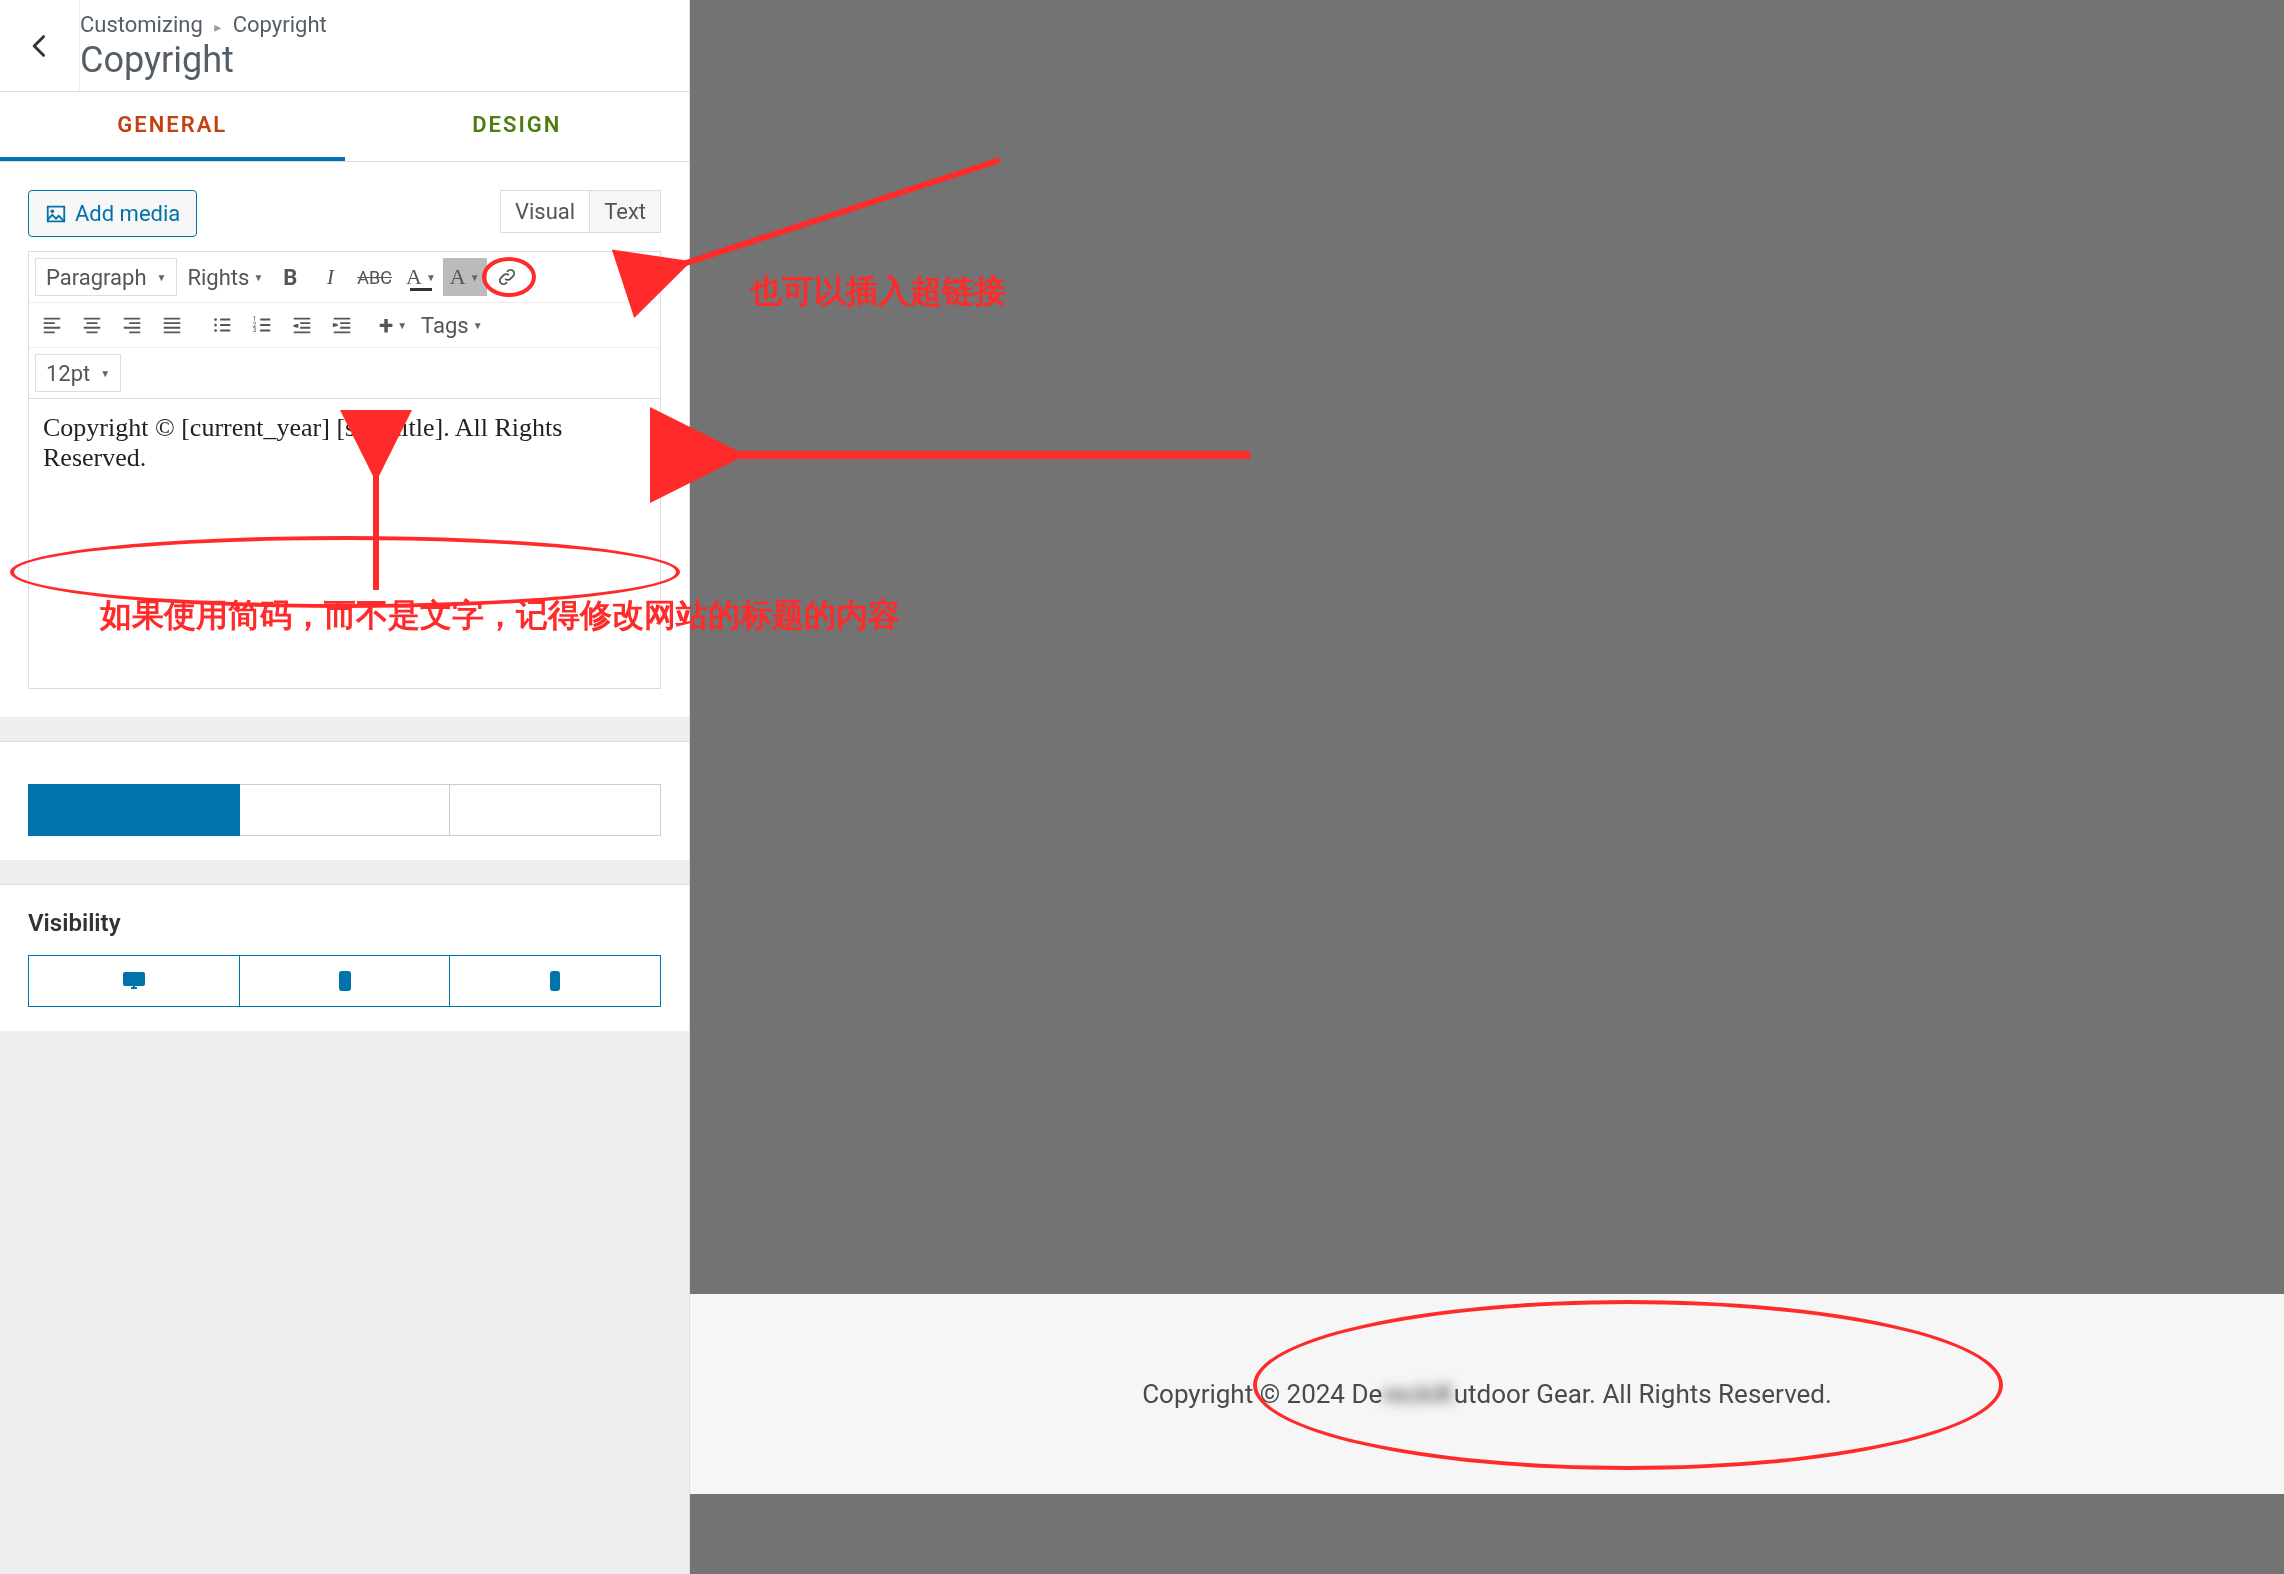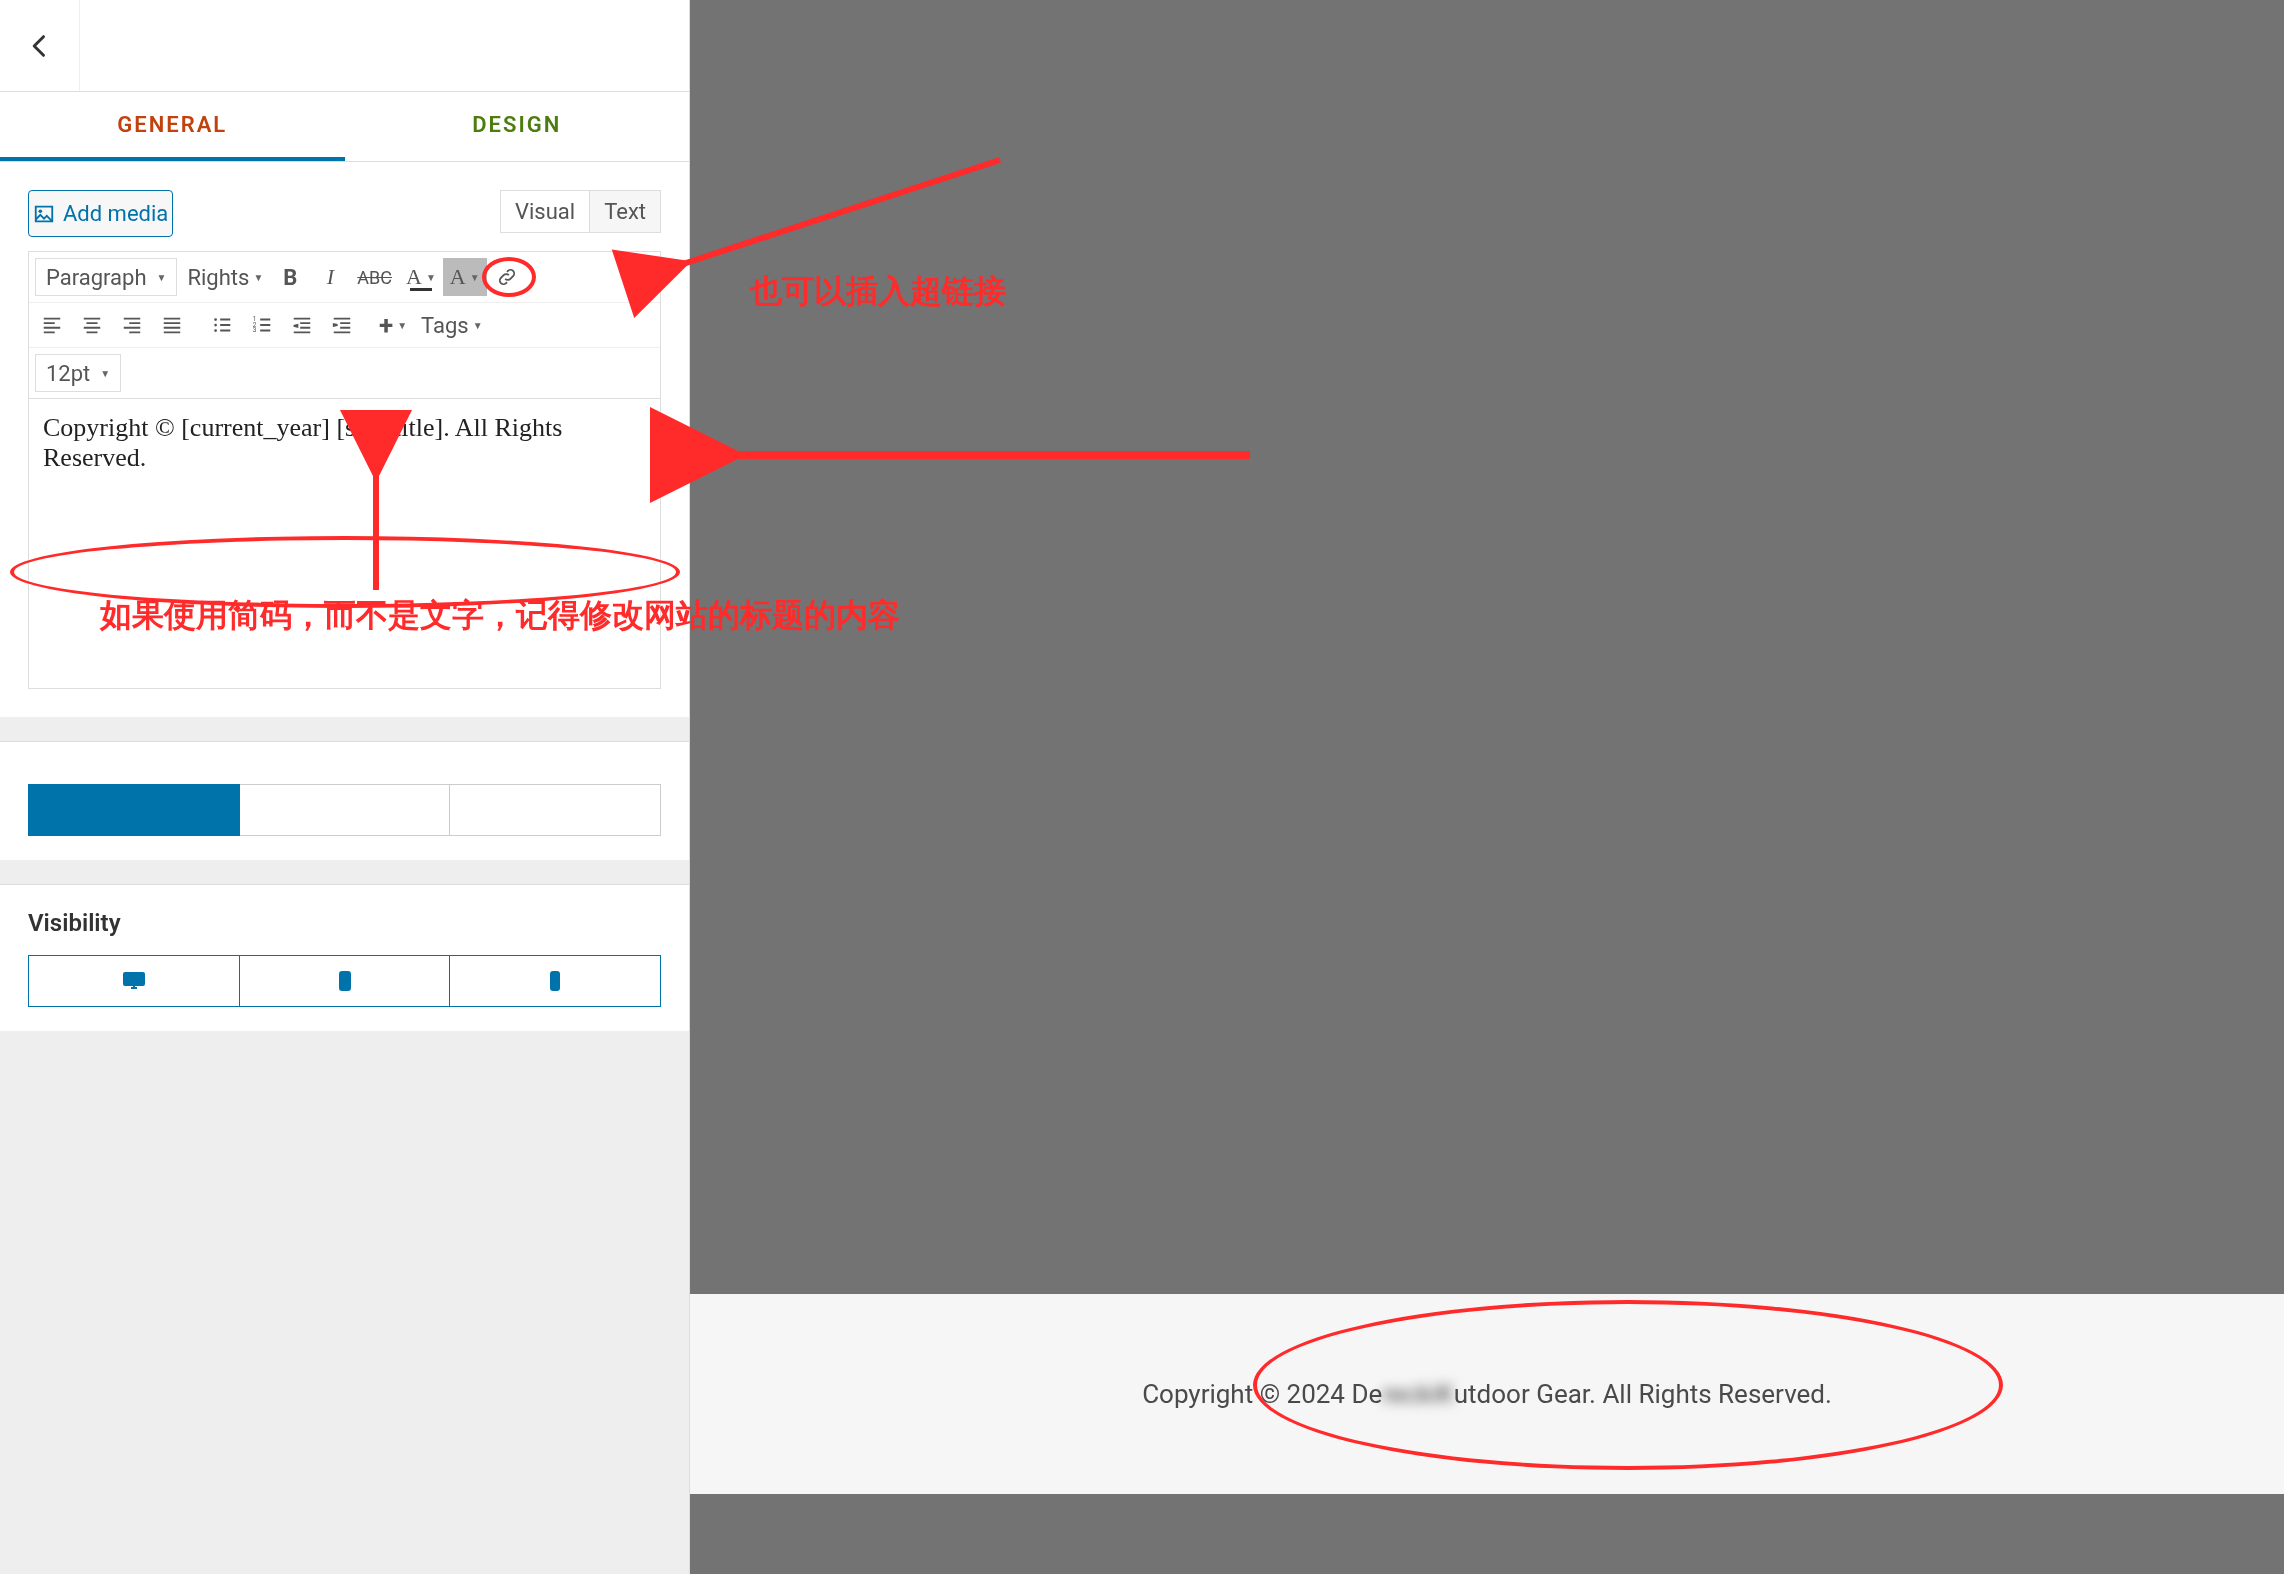--- a/index.html
+++ b/index.html
@@ -13,21 +13,21 @@
 .breadcrumb { font-size: 22px; color: #555d66; }
 .breadcrumb .sep { margin: 0 6px; font-size: 14px; color: #999; }
 .panel-title { font-size: 36px; color: #555d66; font-weight: 400; margin-top: 2px; }
 
 .tabs { display: flex; background: #fff; border-bottom: 1px solid #ddd; }
 .tab { flex: 1; text-align: center; padding: 20px 0; font-size: 22px; letter-spacing: 2px; color: #4d7c0f; cursor: pointer; text-transform: uppercase; font-weight: 600; }
 .tab.active { color: #c2410c; border-bottom: 4px solid #0073aa; }
 
 .section { padding: 28px; background: #fff; }
 
-.add-media { display: inline-flex; align-items: center; gap: 8px; border: 1px solid #0073aa; background: #f7f7f7; color: #0073aa; padding: 10px 4px; font-size: 22px; border-radius: 4px; cursor: pointer; }
+.add-media { display: inline-flex; align-items: center; gap: 8px; border: 1px solid #0073aa; background: #f7f7f7; color: #0073aa; padding: 10px 16px; font-size: 22px; border-radius: 4px; cursor: pointer; }
 .add-media svg { width: 22px; height: 22px; }
 
 .mode-tabs { float: right; display: flex; }
 .mode-tab { border: 1px solid #ddd; padding: 8px 14px; font-size: 22px; color: #555; cursor: pointer; background: #fff; }
 .mode-tab:first-child { border-right: none; margin-left: 12px; }
 .mode-tab.inactive { background: #f6f6f6; }
 
 .toolbar { margin-top: 14px; border: 1px solid #ddd; background: #fff; }
 .toolbar-row { display: flex; align-items: center; padding: 3px; gap: 0; border-bottom: 1px solid #eee; }
 .toolbar-row:last-child { border-bottom: none; }
@@ -74,20 +74,28 @@
 </head>
 <body>
 
 <div class="sidebar">
   <div class="header">
     <div class="back-btn">
       <svg viewBox="0 0 24 24" width="28" height="28">
           <path d="M15 4l-8 8 8 8" stroke="#333" stroke-width="2.5" fill="none" stroke-linecap="round" stroke-linejoin="round"></path>
         </svg>
     </div>
+    <div class="header-titles">
+      <div class="breadcrumb">
+        <span>Customizing</span>
+        <span class="sep">▸</span>
+        <span>Copyright</span>
+      </div>
+      <div class="panel-title">Copyright</div>
+    </div>
   </div>
 
   <div class="tabs">
     <div class="tab active">General</div>
     <div class="tab">Design</div>
   </div>
 
   <div class="section" style="position:relative;">
     <button class="add-media">
       <svg viewBox="0 0 24 24">

